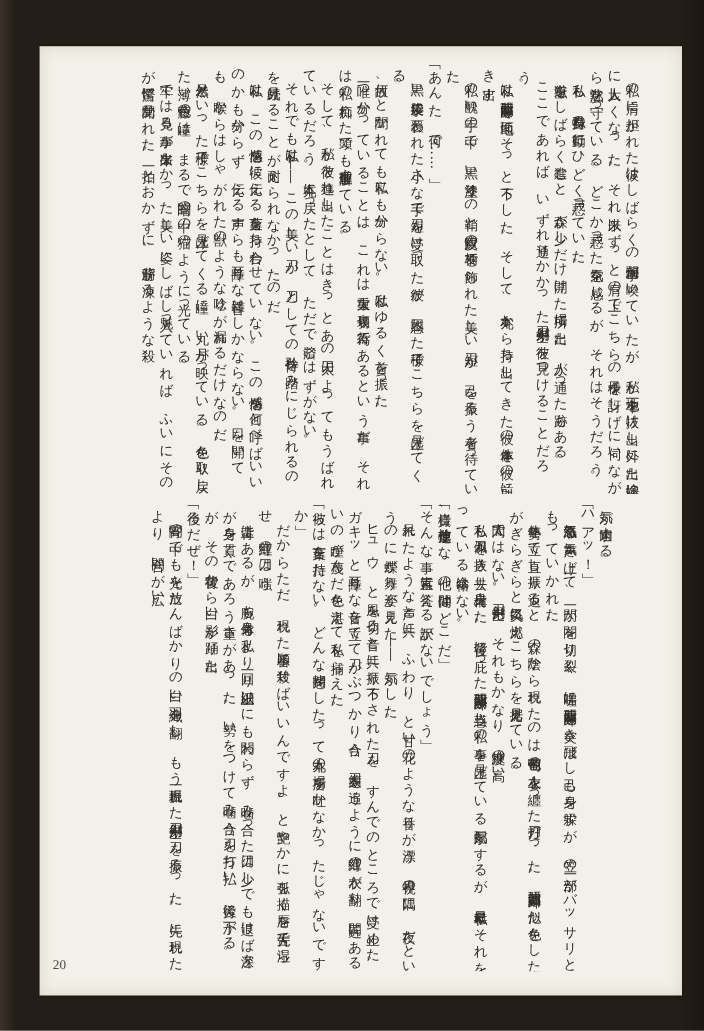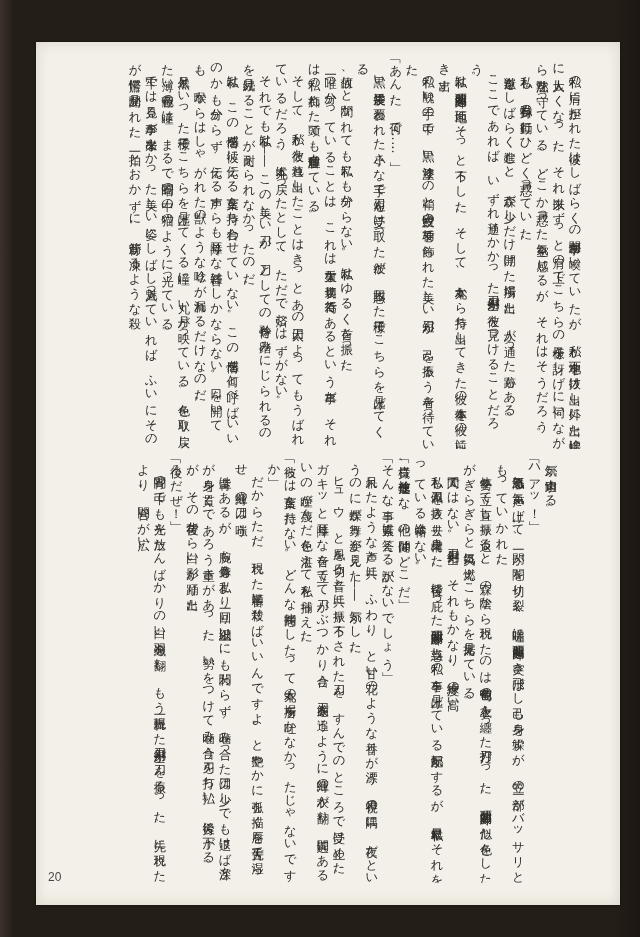--- a/index.html
+++ b/index.html
@@ -40,21 +40,21 @@
   }
   .block-lower {
     top: 413px; right: 61px;
     width: 492px; height: 428px;
   }
   .vblock p { margin: 0; padding: 0; }
   .vblock p.indent { text-indent: 1em; }
   .page-number {
     position: absolute;
     left: 12px; top: 828px;
-    font-family: Liberation Sans, sans-serif;
+    font-family: Liberation Serif, serif;
     font-size: 12px;
     color: var(--pagenum);
   }
 </style>
 </head>
 <body>
 
 <div class="paper">
   <div class="vblock block-upper">
       <p class="indent">私の肩に担がれた彼はしばらくの間何事か喚いていたが、私が地下牢を抜け出し外に出た途端に急に大人しくなった。それ以来、ずっと肩の上でこちらの様子を訝しげに伺いながら沈黙を守っている。どこか戸惑った空気を感じるが、それはそうだろう。</p>

